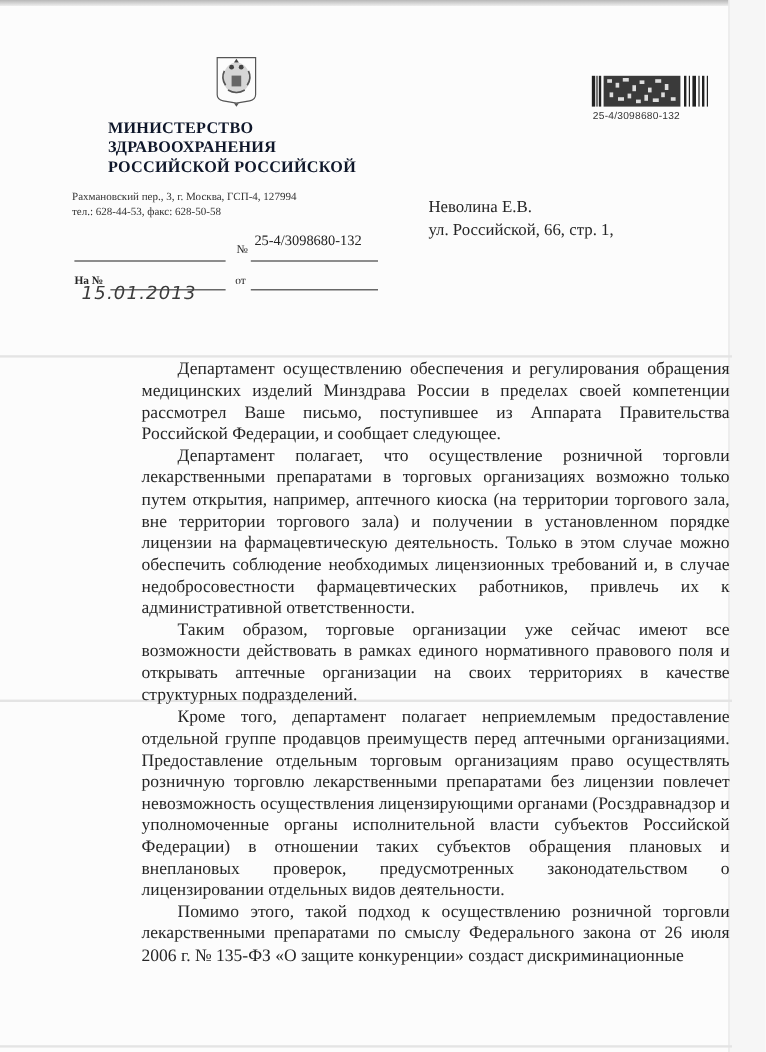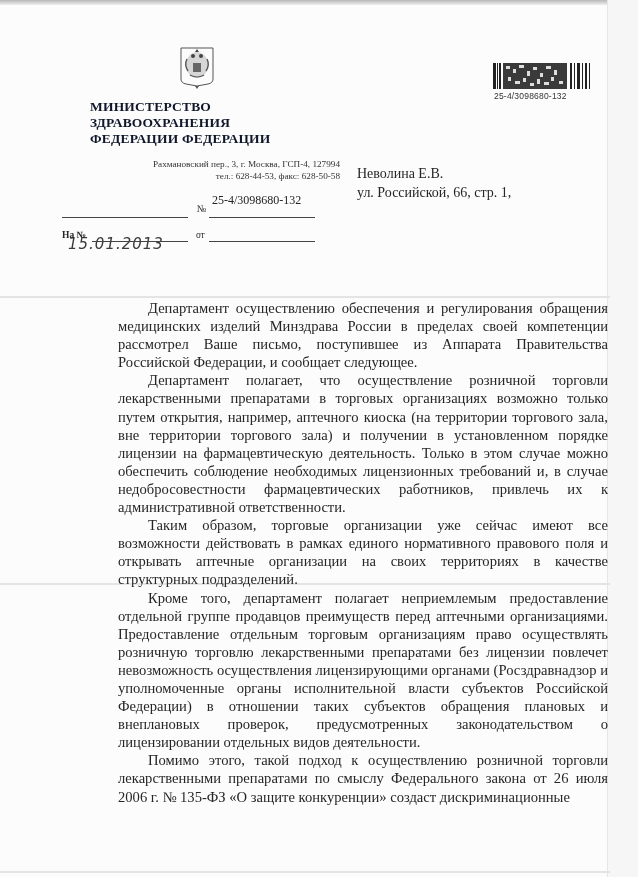--- a/index.html
+++ b/index.html
@@ -19,21 +19,21 @@
   .right-edge { position: absolute; right: 0; top: 0; width: 30px; height: 877px;
     background: #f6f6f6; border-left: 1px solid #e6e6e6; }
   .fold { position: absolute; left: 0; height: 2px; width: 610px; background: #e4e4e4; }
   .fold.f1 { top: 296px; }
   .fold.f2 { top: 583px; }
   .fold.f3 { top: 871px; }
 
   .emblem { position: absolute; left: 178px; top: 45px; width: 38px; height: 46px; }
   .ministry { position: absolute; left: 90px; top: 99px; width: 220px; text-align: left;
     font-weight: bold; font-size: 13.5px; line-height: 16px; letter-spacing: 0.2px; color: #0f172a; }
-  .addr { position: absolute; left: 60px; top: 158px; width: 280px; text-align: right;
+  .addr { position: absolute; left: 60px; top: 158px; width: 280px; text-align: left;
     font-size: 9.2px; line-height: 12px; color: #333; }
 
   .date-line { position: absolute; left: 62px; top: 200px; width: 126px; border-bottom: 1px solid #444; height: 17px; }
   .date-hand { position: absolute; left: 68px; top: 195px; font-family: "DejaVu Sans", sans-serif;
     font-style: italic; font-size: 15px; color: #3b3b3b; letter-spacing: 1px; margin-top: 40px; }
   .no-sign { position: absolute; left: 197px; top: 203px; font-size: 10px; }
   .no-line { position: absolute; left: 209px; top: 200px; width: 106px; border-bottom: 1px solid #444; height: 17px; }
   .reg-no { position: absolute; left: 212px; top: 193px; font-size: 12px; color: #222; }
   .na-label { position: absolute; left: 62px; top: 230px; font-size: 9.5px; font-weight: bold; }
   .na-line { position: absolute; left: 92px; top: 230px; width: 96px; border-bottom: 1px solid #444; height: 11px; }
@@ -68,21 +68,21 @@
     <circle cx="15" cy="11" r="2" fill="#444"></circle>
     <circle cx="23" cy="11" r="2" fill="#444"></circle>
     <rect x="15" y="18" width="8" height="9" fill="#666"></rect>
     <path d="M12 30 Q19 34 26 30" stroke="#555" stroke-width="1.2" fill="none"></path>
     <path d="M17 7 H21 L19 4 Z" fill="#444"></path>
   </svg>
 
   <div class="ministry">
     <div>МИНИСТЕРСТВО</div>
     <div>ЗДРАВООХРАНЕНИЯ</div>
-    <div>ФЕДЕРАЦИИ ФЕДЕРАЦИИ</div>
+    <div>РОССИЙСКОЙ РОССИЙСКОЙ</div>
   </div>
 
   <div class="addr">
     <div>Рахмановский пер., 3, г. Москва, ГСП-4, 127994</div>
     <div>тел.: 628-44-53, факс: 628-50-58</div>
   </div>
 
   <div class="date-line"></div>
   <div class="date-hand">15.01.2013</div>
   <div class="no-sign">№</div>

